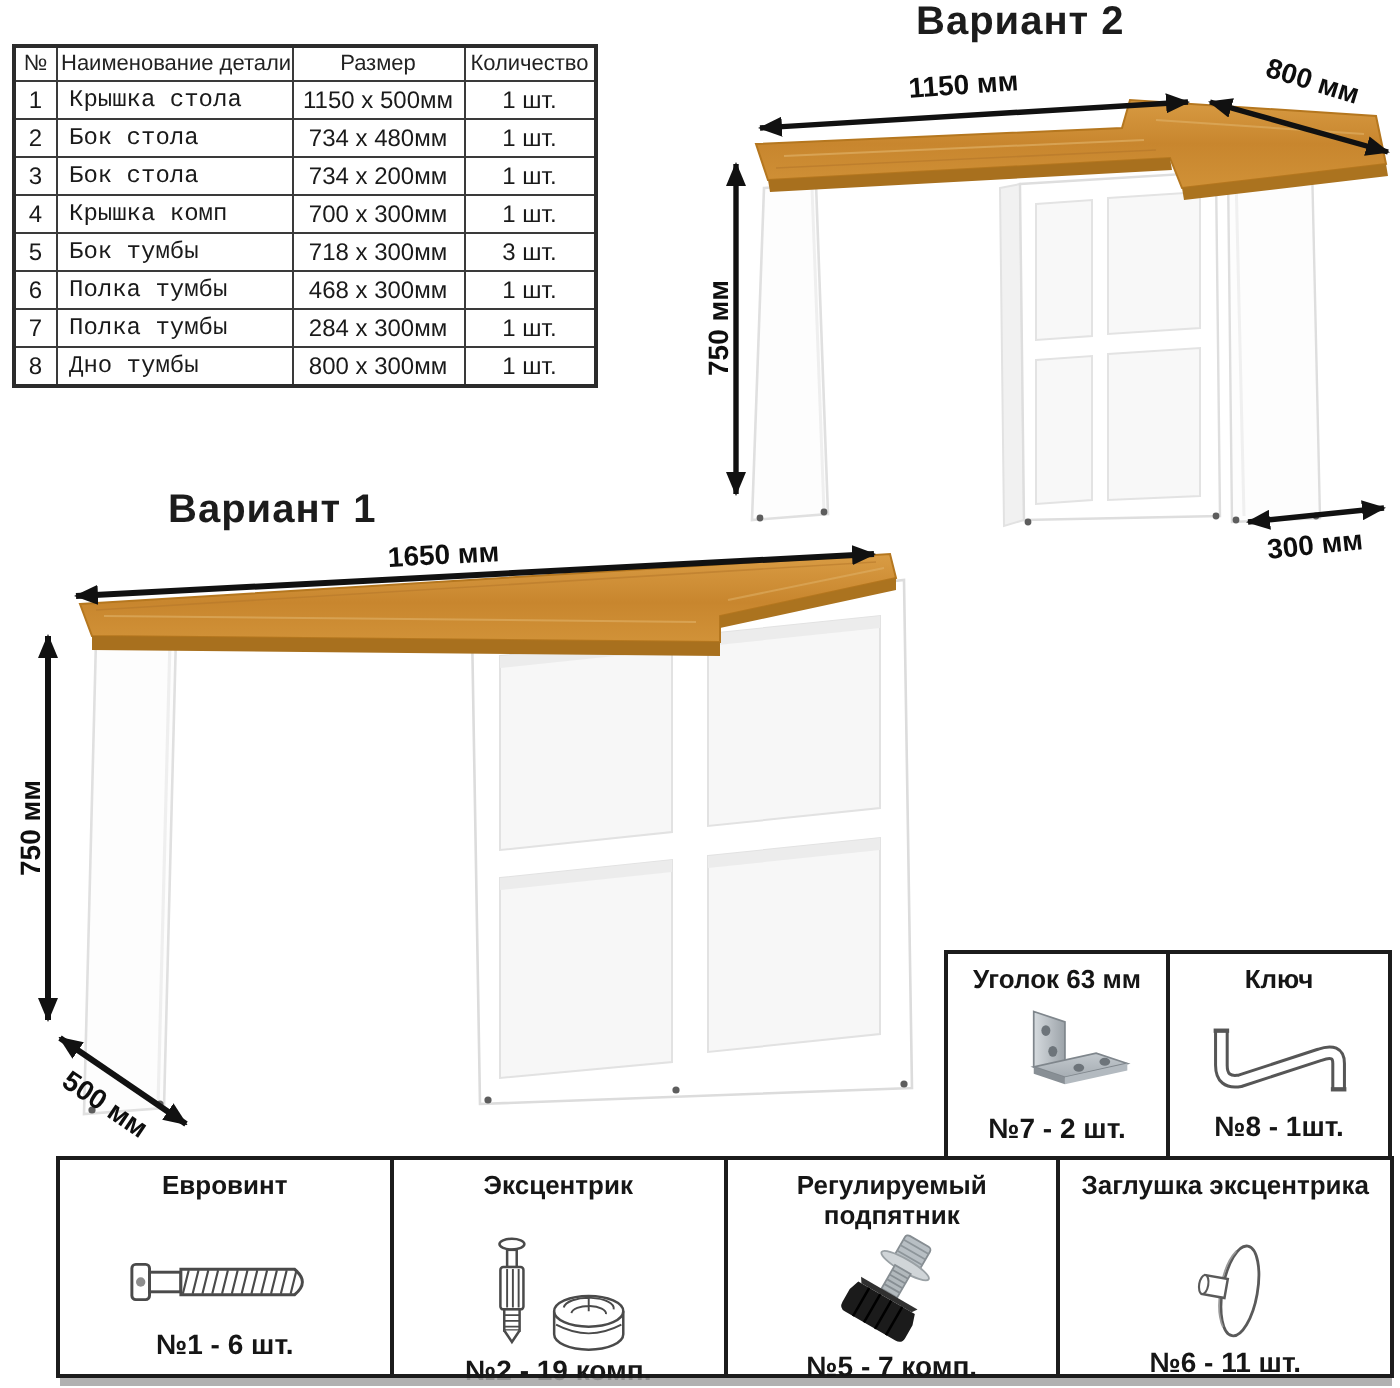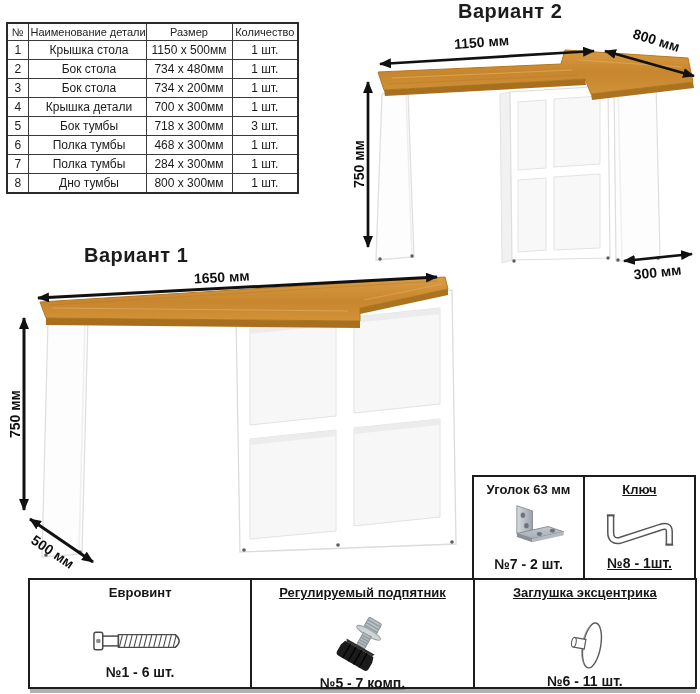--- a/index.html
+++ b/index.html
@@ -6,38 +6,38 @@
   .page{position:relative;width:700px;height:694px;background:#fff;overflow:hidden;
         font-family:"Liberation Sans","DejaVu Sans",sans-serif;color:#111;}
 
   
   table.parts{position:absolute;left:6px;top:22px;width:291px;border-collapse:collapse;
               border:2px solid #2b2b2b;table-layout:fixed;}
   table.parts th,table.parts td{border:1px solid #3a3a3a;font-size:12px;line-height:1;
               padding:2px 2px;white-space:nowrap;overflow:hidden;}
   table.parts th{font-weight:normal;font-size:11px;height:12px;text-align:center;color:#222;}
   table.parts td{height:14px;text-align:center;color:#1a1a1a;}
-  table.parts td.name{text-align:center;padding-left:6px;}
+  table.parts td.name{text-align:left;padding-left:6px;font-family:Liberation Mono, monospace;}
   col.c-num{width:21px;} col.c-name{width:118px;} col.c-size{width:86px;} col.c-qty{width:66px;}
 
   
   .var-title{position:absolute;font-size:20px;font-weight:bold;color:#1c1c1c;letter-spacing:.5px;}
   .v2-title{left:458px;top:0;}
   .v1-title{left:84px;top:244px;}
 
   svg{position:absolute;overflow:visible;}
   svg text{font-family:"Liberation Sans","DejaVu Sans",sans-serif;font-weight:bold;
            font-size:14px;fill:#0e0e0e;}
 
   
   .hw-pair{position:absolute;left:472px;top:475px;width:224px;height:105px;display:flex;}
   .hw-row{position:absolute;left:28px;top:578px;width:669px;height:111px;display:flex;border-radius:27px;}
   .hwbox{flex:1;border:2px solid #1c1c1c;background:#fff;box-sizing:border-box;
          display:flex;flex-direction:column;align-items:center;}
-  .hwbox + .hwbox{margin-left:-2px;text-decoration:underline;}
+  .hwbox + .hwbox{margin-left:-2px;}
   .hw-title{font-weight:bold;font-size:13px;line-height:15px;text-align:center;
             padding-top:5px;white-space:pre-line;min-height:32px;color:#161616;}
   .hw-pair .hw-title{min-height:22px;}
   .hw-icon{flex:1;display:flex;align-items:center;justify-content:center;width:100%;}
   .hw-icon svg{position:static;display:block;}
   .hw-qty{font-weight:bold;font-size:14px;padding-bottom:7px;color:#161616;}
 
   .bottom-strip{position:absolute;left:30px;top:689px;width:666px;height:4px;
                 background:#a3a3a3;opacity:.85;}
 </style>
@@ -75,21 +75,21 @@
         <td>1 шт.</td>
       </tr>
       <tr>
         <td>3</td>
         <td class="name">Бок стола</td>
         <td>734 x 200мм</td>
         <td>1 шт.</td>
       </tr>
       <tr>
         <td>4</td>
-        <td class="name">Крышка детали</td>
+        <td class="name">Крышка комп</td>
         <td>700 x 300мм</td>
         <td>1 шт.</td>
       </tr>
       <tr>
         <td>5</td>
         <td class="name">Бок тумбы</td>
         <td>718 x 300мм</td>
         <td>3 шт.</td>
       </tr>
       <tr>
@@ -284,20 +284,41 @@
             <rect x="12" y="10" width="16" height="10"></rect>
             <path d="M28,8.5 H86 Q94,15 86,21.5 H28 z"></path>
           </g>
           <circle cx="7.5" cy="15" r="2.4" fill="#8d8d8d"></circle>
           <path d="M32,9 L29,21 M37,9 L34,21 M42,9 L39,21 M47,9 L44,21 M52,9 L49,21 M57,9 L54,21 M62,9 L59,21 M67,9 L64,21 M72,9 L69,21 M77,9 L74,21 M82,9 L79,21 M87,9 L84,21" stroke="#4a4a4a" stroke-width="1.1" fill="none"></path>
         </svg>
       </div>
       <div class="hw-qty">№1 - 6 шт.</div>
     </div>
 
+    <div class="hwbox">
+      <div class="hw-title">Эксцентрик</div>
+      <div class="hw-icon">
+        <svg width="96" height="60" viewBox="0 0 100 62">
+          <g stroke="#4a4a4a" stroke-width="1.3" fill="#fff">
+            <ellipse cx="26" cy="5" rx="6.5" ry="2.8"></ellipse>
+            <rect x="23.5" y="8" width="5" height="9"></rect>
+            <rect x="20" y="17" width="12" height="22" rx="1.5"></rect>
+            <rect x="22" y="39" width="8" height="11"></rect>
+            <path d="M22,50 L26,56 L30,50"></path>
+          </g>
+          <path d="M23.5,18 V38 M26.5,18 V38 M29.5,18 V38 M22,42 h8 M22,45 h8 M22,48 h8" stroke="#4a4a4a" stroke-width="1" fill="none"></path>
+          <g stroke="#4a4a4a" stroke-width="1.3" fill="#fff">
+            <path d="M48,40 v12 a18,8 0 0,0 36,0 v-12"></path>
+            <ellipse cx="66" cy="40" rx="18" ry="8"></ellipse>
+          </g>
+          <path d="M53,38 a13,5.5 0 0,1 26,1 M57,41 a9,4 0 0,1 18,0.5 M66,33 v7 M49,47 q17,9 34,0" stroke="#4a4a4a" stroke-width="1" fill="none"></path>
+        </svg>
+      </div>
+      <div class="hw-qty">№2 - 19 комп.</div>
+    </div>
 
 
 
     <div class="hwbox">
       <div class="hw-title">Регулируемый подпятник</div>
       <div class="hw-icon">
         <svg width="92" height="58" viewBox="0 0 100 64">
           <g transform="rotate(30 50 30)">
             <rect x="42" y="0" width="16" height="14" rx="2" fill="#b8bfc4" stroke="#868d92"></rect>
             <path d="M42,3.5 h16 M42,7 h16 M42,10.5 h16" stroke="#8d959a" stroke-width="1"></path>

